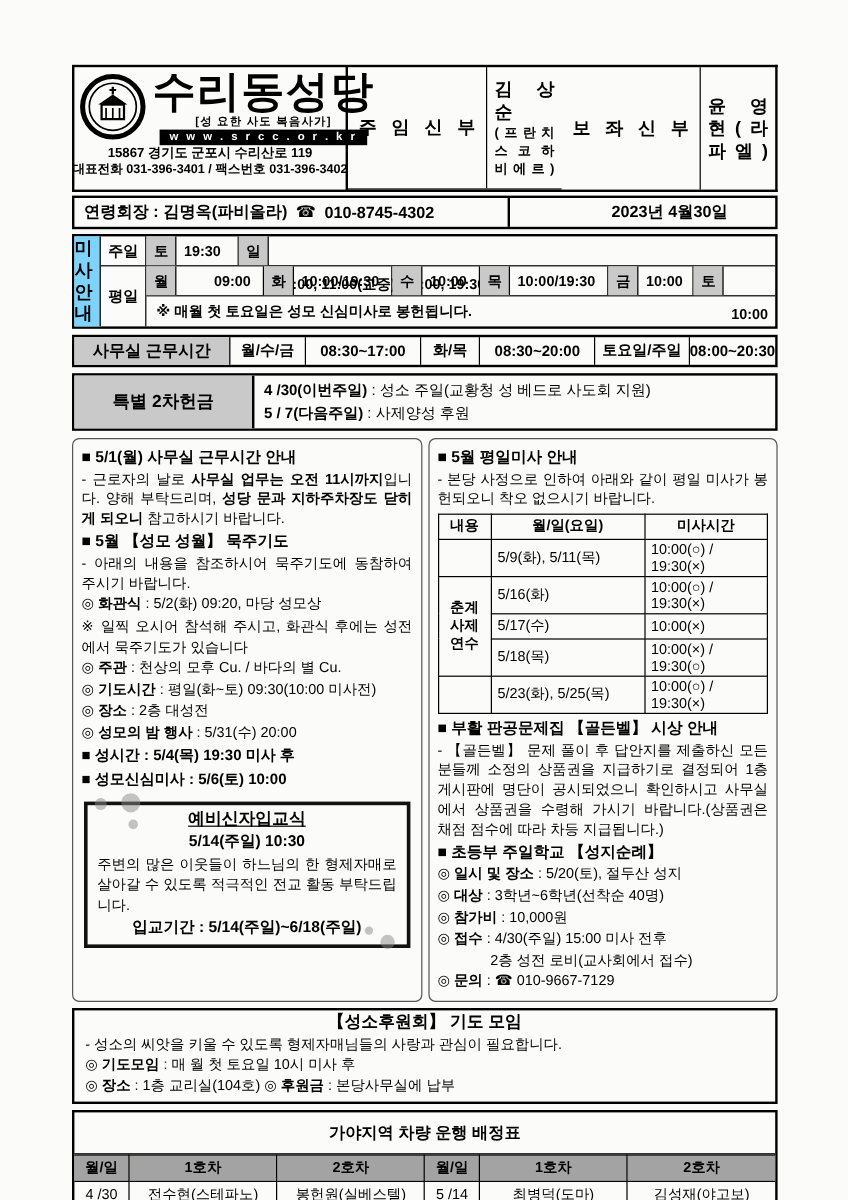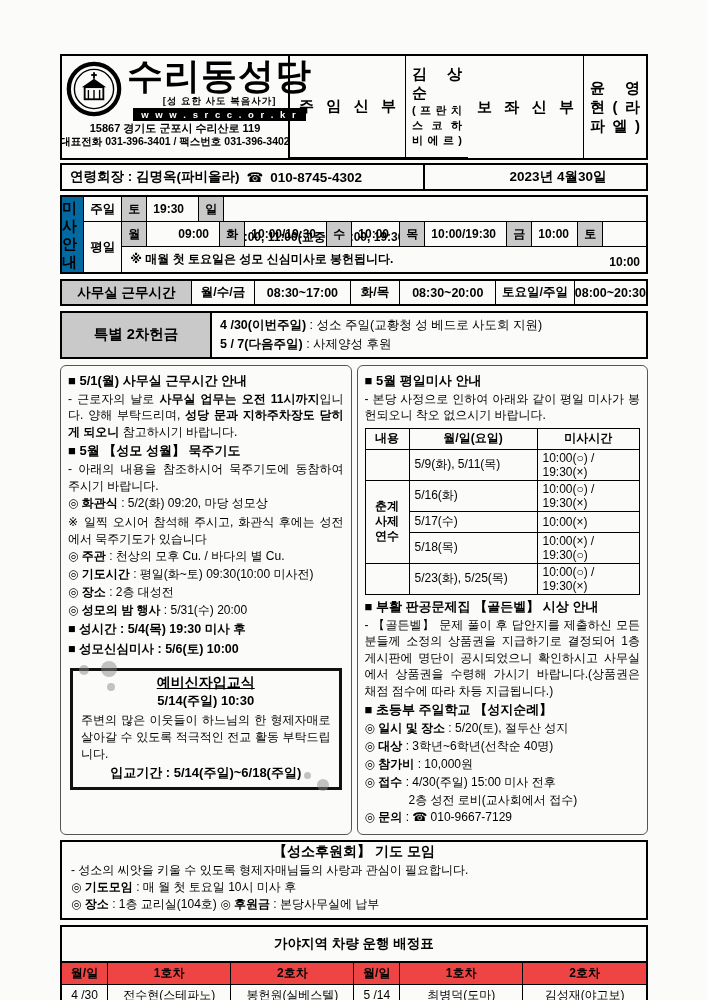--- a/index.html
+++ b/index.html
@@ -27,21 +27,21 @@
   .clergy-name { flex:1; padding:0 6px; display:flex; flex-direction:column; justify-content:center; font-weight:bold; font-size:15px; }
   .name-sub { font-size:11px; font-weight:bold; }
 
   
   .chair-bar { display:flex; margin-top:3px; height:28px; border:2px solid #000; }
   .chair-left { flex:1; border-right:2px solid #000; display:flex; align-items:center; gap:7px; padding:0 8px; font-weight:bold; font-size:13.5px; }
   .chair-date { width:176px; display:flex; align-items:center; justify-content:center; font-weight:bold; font-size:13.5px;margin-left:45px; }
 
   
   .mass { margin-top:4px; border:2px solid #000; display:flex; }
-  .mass-label { width:46px; background:#0369a1; border-right:1px solid #000; display:flex; flex-direction:column; align-items:center; justify-content:center; font-weight:bold; font-size:15px; line-height:1.2; }
+  .mass-label { width:46px; background:#7dd3fc; border-right:1px solid #000; display:flex; flex-direction:column; align-items:center; justify-content:center; font-weight:bold; font-size:15px; line-height:1.2; }
   .mass-body { flex:1; display:flex; flex-direction:column; }
   .mrow { display:flex; height:25px; border-bottom:1px solid #000; }
   .daytype { width:38px; border-right:1px solid #000; display:flex; align-items:center; justify-content:center; font-weight:bold; font-size:12.5px; }
   .mday { flex:0 0 25px; background:#c9c9c9; border-right:1px solid #000; display:flex; align-items:center; justify-content:center; font-weight:bold; }
   .mtime { border-right:1px solid #000; display:flex; align-items:center; padding:0 6px; font-weight:bold; white-space:nowrap; }
   .mtime.last { border-right:none; flex:1;margin-top:40px; }
   .wk-wrap { display:flex; height:50px; }
   .wk-rows { flex:1; display:flex; flex-direction:column; }
   .wk-rows .mrow { border-bottom:1px solid #000; }
   .wk-rows .mrow:last-child { border-bottom:none; height:25px; }
@@ -88,21 +88,21 @@
   
   .voc { border:2px solid #000; margin-top:5px; padding:1px 9px 4px; }
   .voc-title { text-align:center; font-weight:bold; font-size:14px; }
   .voc .item { margin:1px 0; }
 
   
   .veh { margin-top:5px; border:2px solid #000; }
   .veh-title { text-align:center; font-weight:bold; font-size:13.5px; padding:8px 0; border-bottom:1px solid #000; }
   table.vt { width:100%; border-collapse:collapse; }
   .vt th, .vt td { border:1px solid #000; height:22px; font-size:12px; text-align:center; }
-  .vt th { background:#ef4444; font-weight:bold; }
+  .vt th { background:#a3a3a3; font-weight:bold; }
   .vt .noL { border-left:none; } .vt .noR { border-right:none; }
   .vt col.d { width:44px; } .vt col.n { width:119px; }
 </style>
 </head>
 <body>
 
 <div class="sheet">
 
   <div class="header">
     <div class="mast">

